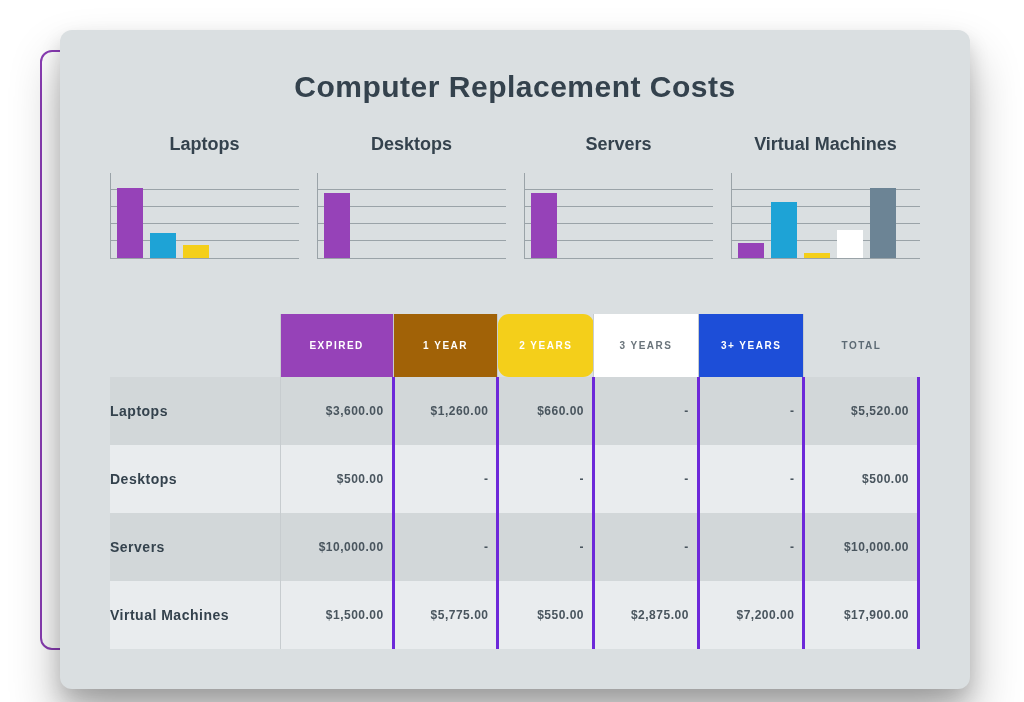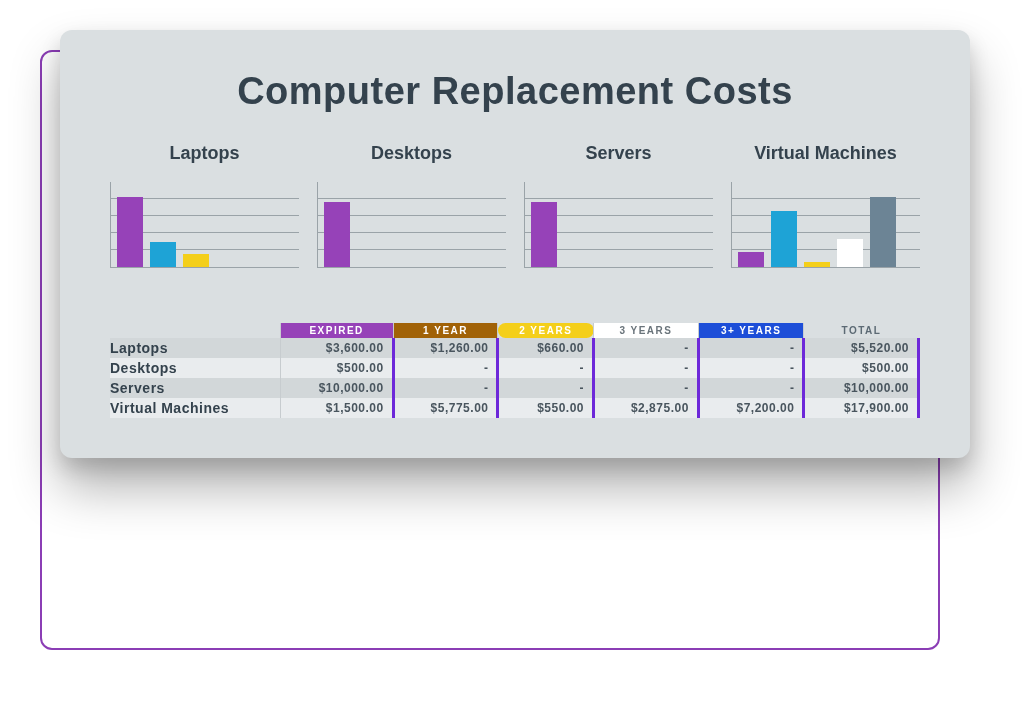--- a/index.html
+++ b/index.html
@@ -29,21 +29,21 @@
     width: 910px;
     margin-left: 20px;
     margin-top: 0px;
     background: #dadfe1;
     border-radius: 12px;
     box-shadow: 0 30px 50px rgba(0,0,0,0.30), 0 10px 20px rgba(0,0,0,0.15);
     padding: 40px 50px 40px 50px;
   }
   .title {
     text-align: center;
-    font-size: 38px;
+    font-size: 30px;
     font-weight: 700;
     color: #34424d;
     margin: 0 0 30px 0;
     letter-spacing: 0.5px;
   }
   .charts-row {
     display: flex;
     justify-content: space-between;
     gap: 18px;
     margin-bottom: 55px;
@@ -83,21 +83,21 @@
     width: 26px;
     position: relative;
     z-index: 2;
   }
   table {
     width: 100%;
     border-collapse: collapse;
     font-size: 13px;
   }
   th, td {
-    padding: 2px 8px;
+    padding: 26px 8px;
   }
   thead th {
     font-size: 10px;
     letter-spacing: 1.5px;
     font-weight: 700;
     text-align: center;
     border-left: 1px solid #c7cccf;
   }
   thead th.total-head {
     background: transparent;

